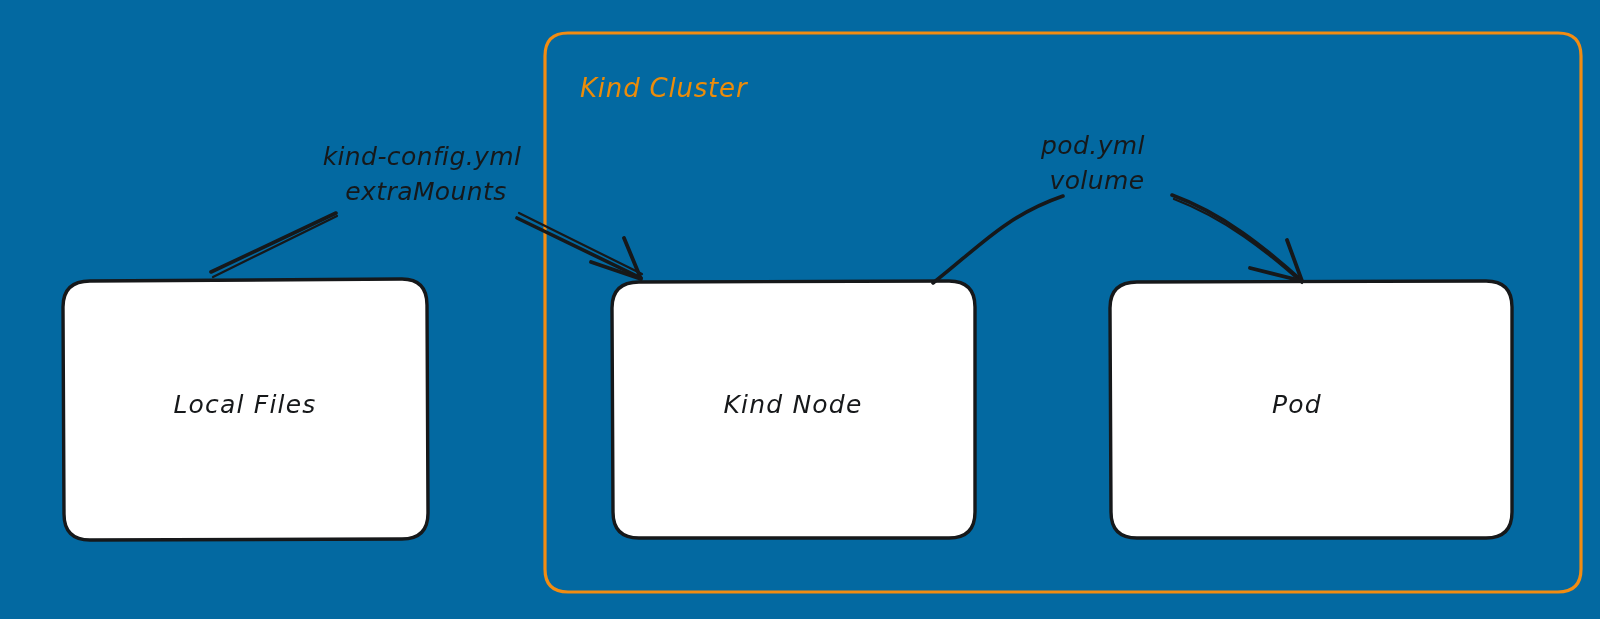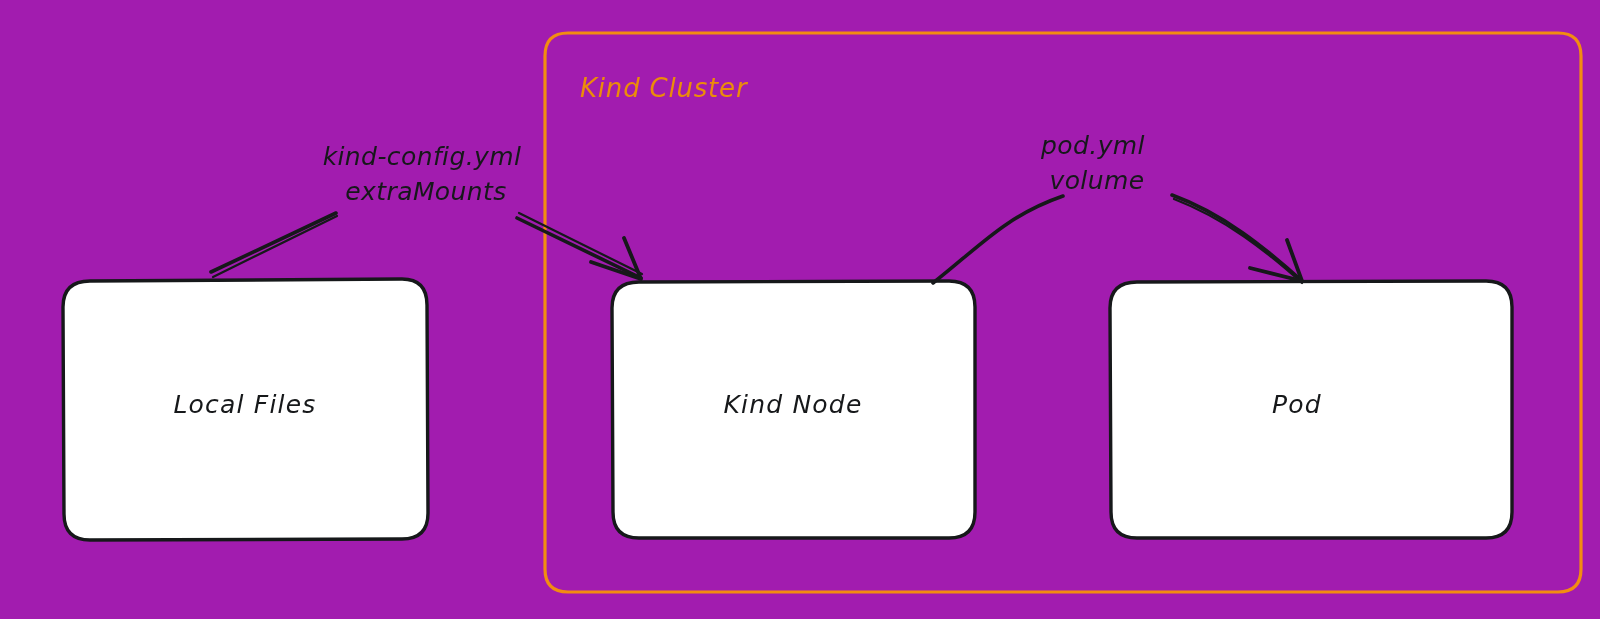--- a/index.html
+++ b/index.html
@@ -7,21 +7,21 @@
     padding: 0;
     background: #ffffff;
   }
   body {
     font-family: "DejaVu Sans", sans-serif;
   }
   #canvas {
     position: relative;
     width: 1600px;
     height: 619px;
-    background: #a21caf;
+    background: #0369a1;
     overflow: hidden;
   }
   #diagram-svg {
     position: absolute;
     left: 0;
     top: 0;
     width: 1600px;
     height: 619px;
   }
   .hand-text {

